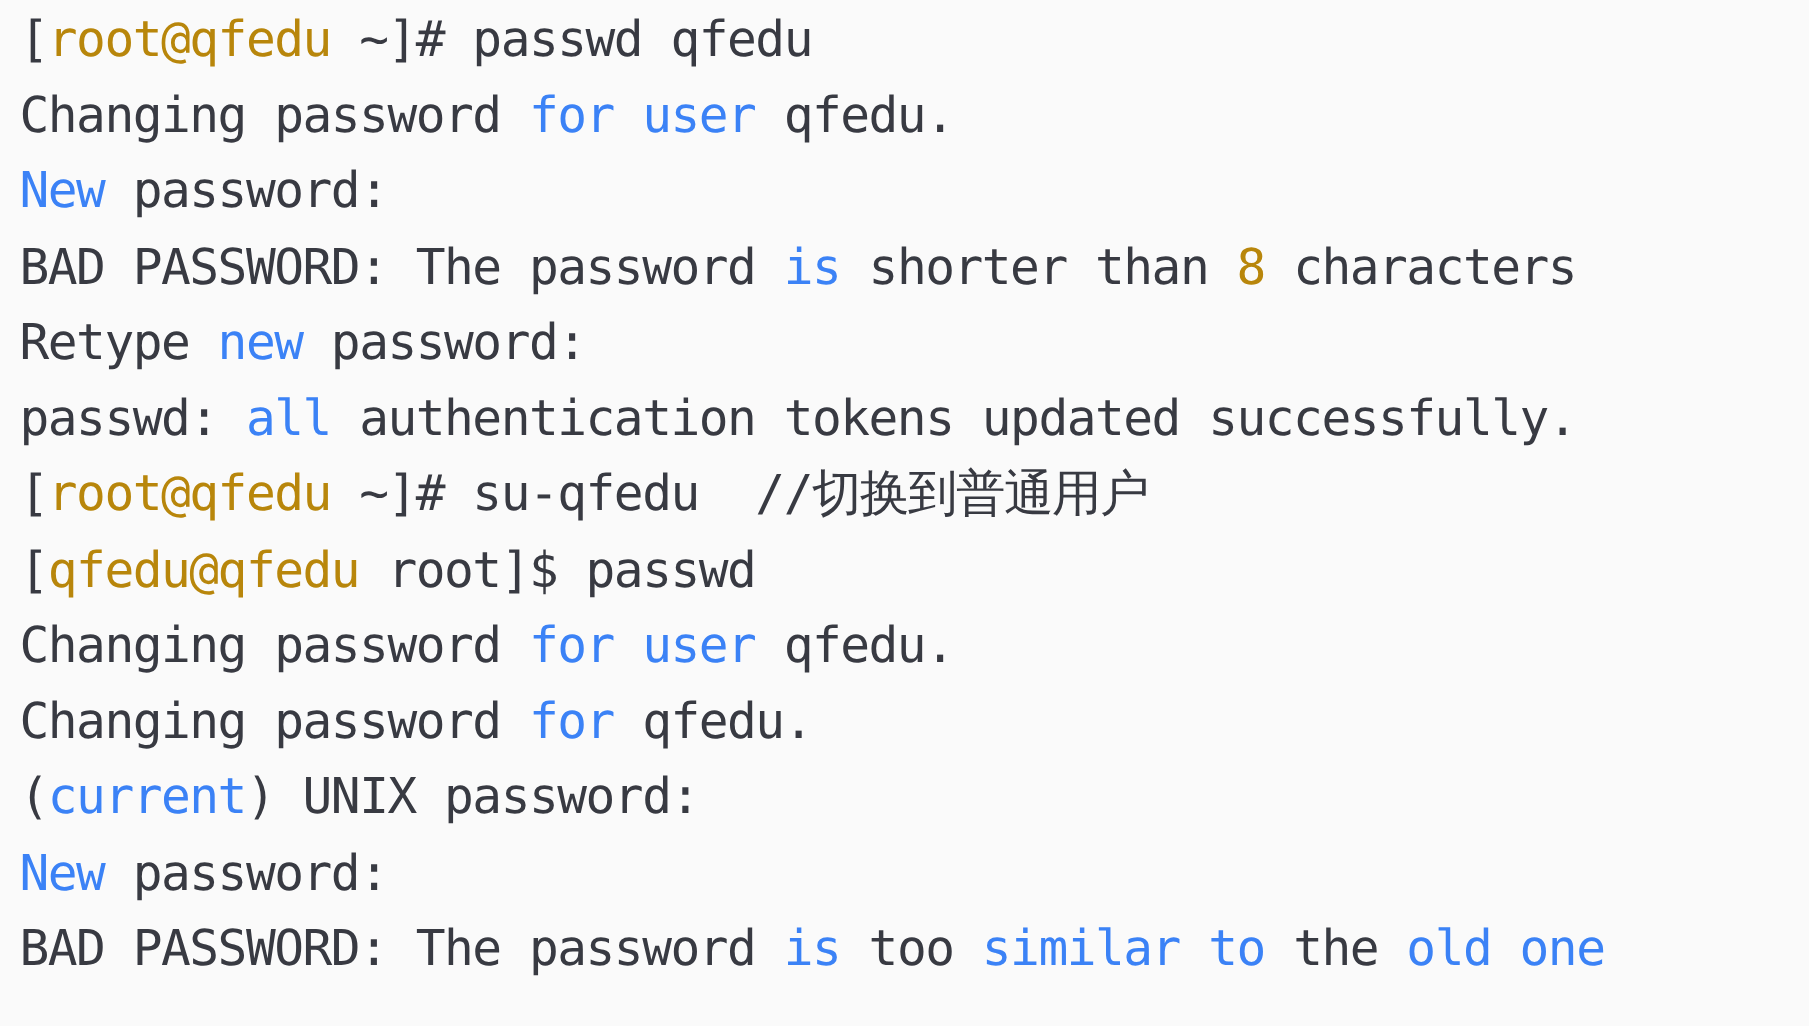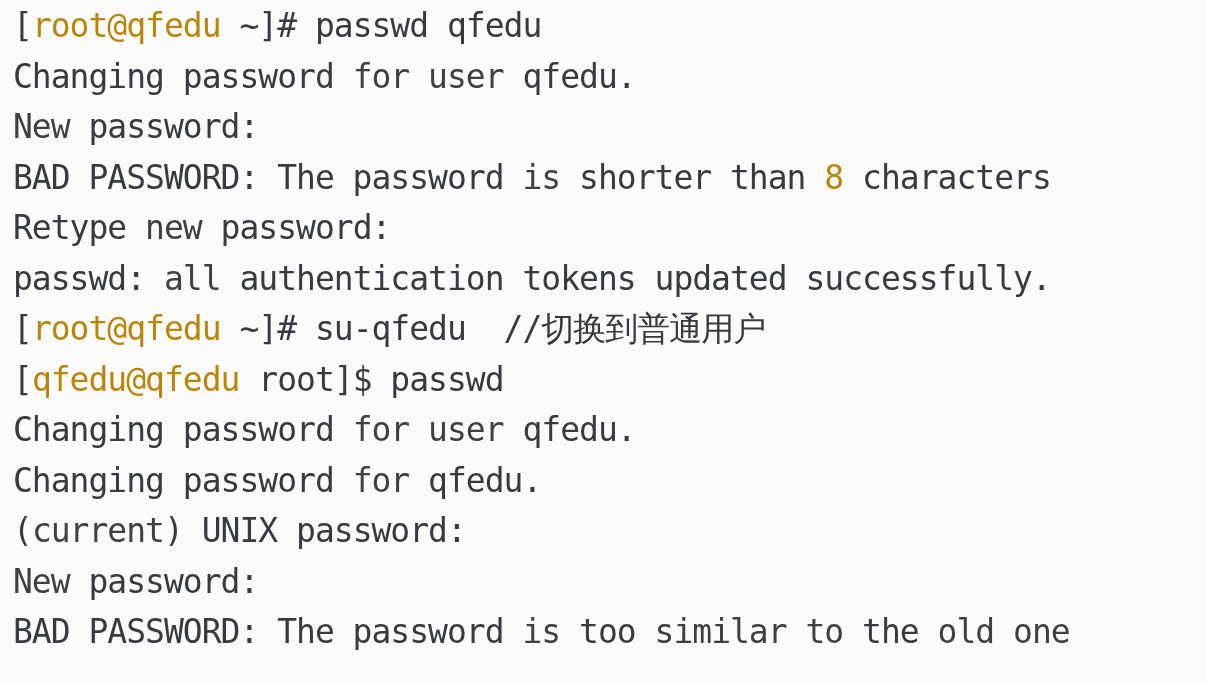--- a/index.html
+++ b/index.html
@@ -20,19 +20,19 @@
     font-family: "DejaVu Sans Mono", "Liberation Mono", monospace;
     font-size: 33px;
     letter-spacing: -1px;
     white-space: pre;
   }
   .line {
     height: 50.5px;
     line-height: 50.5px;
   }
   .seg-fg      { color: #383a42; }
-  .seg-magenta { color: #404040; }
+  .seg-magenta { color: #3b82f6; }
   .seg-gold    { color: #b8860b; }
 </style>
 </head>
 <body>
 
 <div class="terminal" id="terminal"><div class="line"><span class="seg-fg">[</span><span class="seg-gold">root@qfedu</span><span class="seg-fg"> ~]# passwd qfedu</span></div><div class="line"><span class="seg-fg">Changing password </span><span class="seg-magenta">for user</span><span class="seg-fg"> qfedu.</span></div><div class="line"><span class="seg-magenta">New</span><span class="seg-fg"> password:</span></div><div class="line"><span class="seg-fg">BAD PASSWORD: The password </span><span class="seg-magenta">is</span><span class="seg-fg"> shorter than </span><span class="seg-gold">8</span><span class="seg-fg"> characters</span></div><div class="line"><span class="seg-fg">Retype </span><span class="seg-magenta">new</span><span class="seg-fg"> password:</span></div><div class="line"><span class="seg-fg">passwd: </span><span class="seg-magenta">all</span><span class="seg-fg"> authentication tokens updated successfully.</span></div><div class="line"><span class="seg-fg">[</span><span class="seg-gold">root@qfedu</span><span class="seg-fg"> ~]# su-qfedu  </span><span class="seg-fg">//切换到普通用户</span></div><div class="line"><span class="seg-fg">[</span><span class="seg-gold">qfedu@qfedu</span><span class="seg-fg"> root]$ passwd</span></div><div class="line"><span class="seg-fg">Changing password </span><span class="seg-magenta">for user</span><span class="seg-fg"> qfedu.</span></div><div class="line"><span class="seg-fg">Changing password </span><span class="seg-magenta">for</span><span class="seg-fg"> qfedu.</span></div><div class="line"><span class="seg-fg">(</span><span class="seg-magenta">current</span><span class="seg-fg">) UNIX password:</span></div><div class="line"><span class="seg-magenta">New</span><span class="seg-fg"> password:</span></div><div class="line"><span class="seg-fg">BAD PASSWORD: The password </span><span class="seg-magenta">is</span><span class="seg-fg"> too </span><span class="seg-magenta">similar to</span><span class="seg-fg"> the </span><span class="seg-magenta">old one</span></div></div>
 
 </body></html>

